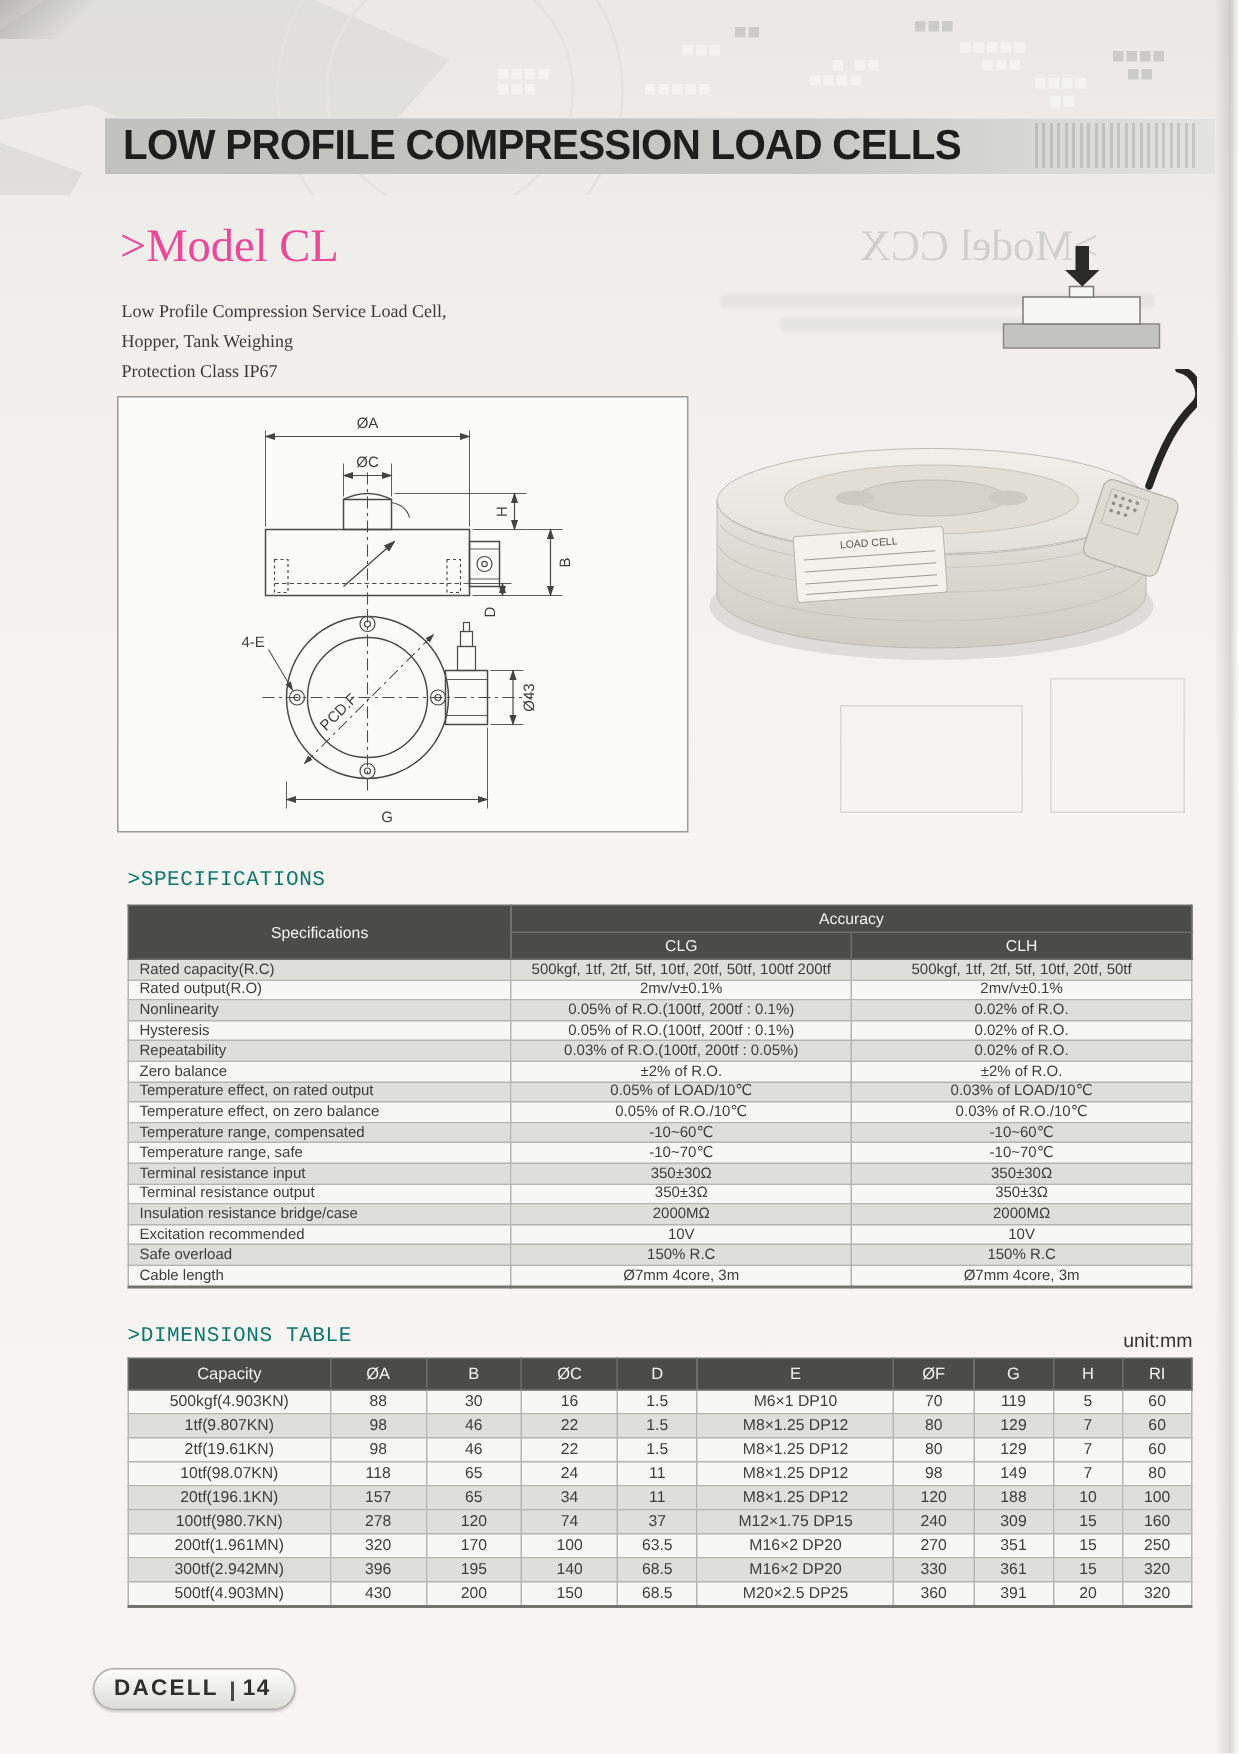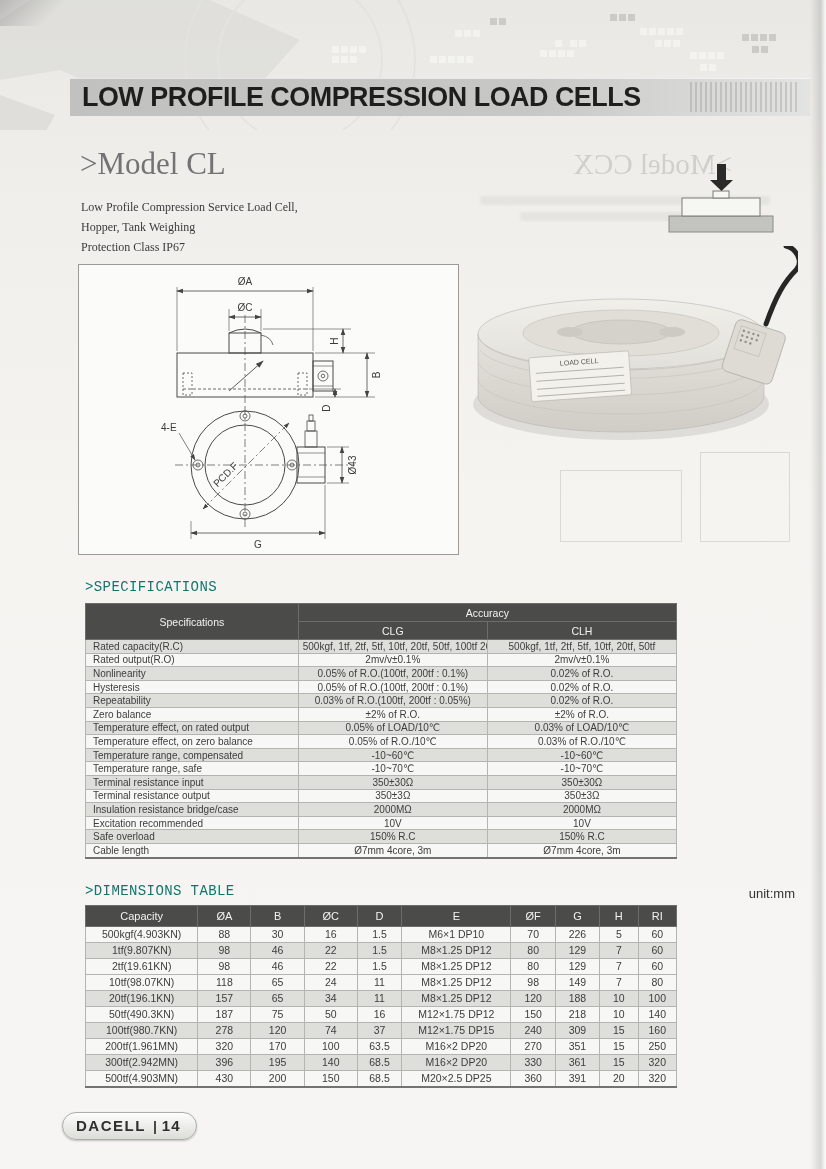--- a/index.html
+++ b/index.html
@@ -18,40 +18,40 @@
   
   .title-bar{position:absolute;left:70px;top:78px;right:16px;height:38px;
     background:linear-gradient(90deg,#c1c1bf 0%,#c7c7c5 62%,#d8d8d6 85%,#e3e3e1 100%);
     box-shadow:0 1px 0 rgba(255,255,255,.6) inset;}
   .title-bar .barcode{position:absolute;left:620px;top:4px;right:10px;bottom:4px;
     background:repeating-linear-gradient(90deg,rgba(88,88,86,.20) 0 2px,rgba(0,0,0,0) 2px 5px);}
   .title-text{position:absolute;left:12px;top:3px;font-size:28px;font-weight:700;
     letter-spacing:-.5px;color:#1e1e1e;transform:scaleX(.96);transform-origin:left center;white-space:nowrap;}
   
   .model-heading{position:absolute;left:80px;top:146px;font-family:"Liberation Serif","DejaVu Serif",serif;
-    font-size:31px;color:#737373;}
+    font-size:31px;color:#ec4899;}
   .model-desc{position:absolute;left:81px;top:197px;font-family:"Liberation Serif","DejaVu Serif",serif;
     font-size:12px;line-height:20px;color:#3a3a3a;}
   .bleed-heading{position:absolute;left:535px;top:148px;width:235px;text-align:center;
     font-family:"Liberation Serif","DejaVu Serif",serif;font-size:29px;color:#bcbcb8;
     transform:scaleX(-1);opacity:.6;filter:blur(.4px);}
   .bleed-bar{position:absolute;background:#dadad6;opacity:.5;border-radius:3px;filter:blur(1px);}
   .bleed-box{position:absolute;border:1px solid rgba(185,185,180,.45);}
   
   .drawing-box{position:absolute;left:78px;top:264px;width:379px;height:289px;
     background:#fbfbf9;border:1px solid #9a9a97;}
   .drawing-box svg text{font-family:"Liberation Sans","DejaVu Sans",sans-serif;font-size:10px;fill:#3c3c3a;}
   
   .photo{position:absolute;left:466px;top:246px;width:332px;height:202px;}
   
   .sec-heading{position:absolute;font-family:Liberation Mono, monospace;
     font-size:14px;letter-spacing:.4px;color:#0f766e;}
   .unit-label{position:absolute;left:685px;top:886px;width:110px;text-align:right;font-size:13px;color:#333;}
   
-  table.sheet{border-collapse:collapse;table-layout:fixed;width:592px;color:#3d3d3b;
+  table.sheet{border-collapse:collapse;table-layout:fixed;width:710px;color:#3d3d3b;
     border:1px solid #8c8c89;border-bottom:2px solid #73736f;background:#f7f7f5;}
   table.sheet th{background:#4b4b4a;color:#f3f3f1;font-weight:400;border:1px solid #6d6d6a;}
   table.sheet td{border:1px solid #b4b4b0;text-align:center;padding:0 4px;line-height:1.1;
     white-space:nowrap;overflow:hidden;}
   #spec-table{position:absolute;left:85px;top:603px;font-size:10px;}
   #spec-table th{font-size:10.5px;height:15px;}
   #spec-table td{height:12.6px;}
   #spec-table td.lbl{text-align:left;padding-left:7px;}
   #dim-table{position:absolute;left:85px;top:905px;font-size:10.5px;}
   #dim-table th{font-size:11px;height:18px;}
@@ -440,21 +440,21 @@
     </thead>
   <tbody>
       <tr>
         <td>500kgf(4.903KN)</td>
         <td>88</td>
         <td>30</td>
         <td>16</td>
         <td>1.5</td>
         <td>M6×1 DP10</td>
         <td>70</td>
-        <td>226</td>
+        <td>119</td>
         <td>5</td>
         <td>60</td>
       </tr>
       <tr class="shade">
         <td>1tf(9.807KN)</td>
         <td>98</td>
         <td>46</td>
         <td>22</td>
         <td>1.5</td>
         <td>M8×1.25 DP12</td>
@@ -492,32 +492,20 @@
         <td>157</td>
         <td>65</td>
         <td>34</td>
         <td>11</td>
         <td>M8×1.25 DP12</td>
         <td>120</td>
         <td>188</td>
         <td>10</td>
         <td>100</td>
       </tr>
-      <tr>
-        <td>50tf(490.3KN)</td>
-        <td>187</td>
-        <td>75</td>
-        <td>50</td>
-        <td>16</td>
-        <td>M12×1.75 DP12</td>
-        <td>150</td>
-        <td>218</td>
-        <td>10</td>
-        <td>140</td>
-      </tr>
       <tr class="shade">
         <td>100tf(980.7KN)</td>
         <td>278</td>
         <td>120</td>
         <td>74</td>
         <td>37</td>
         <td>M12×1.75 DP15</td>
         <td>240</td>
         <td>309</td>
         <td>15</td>

